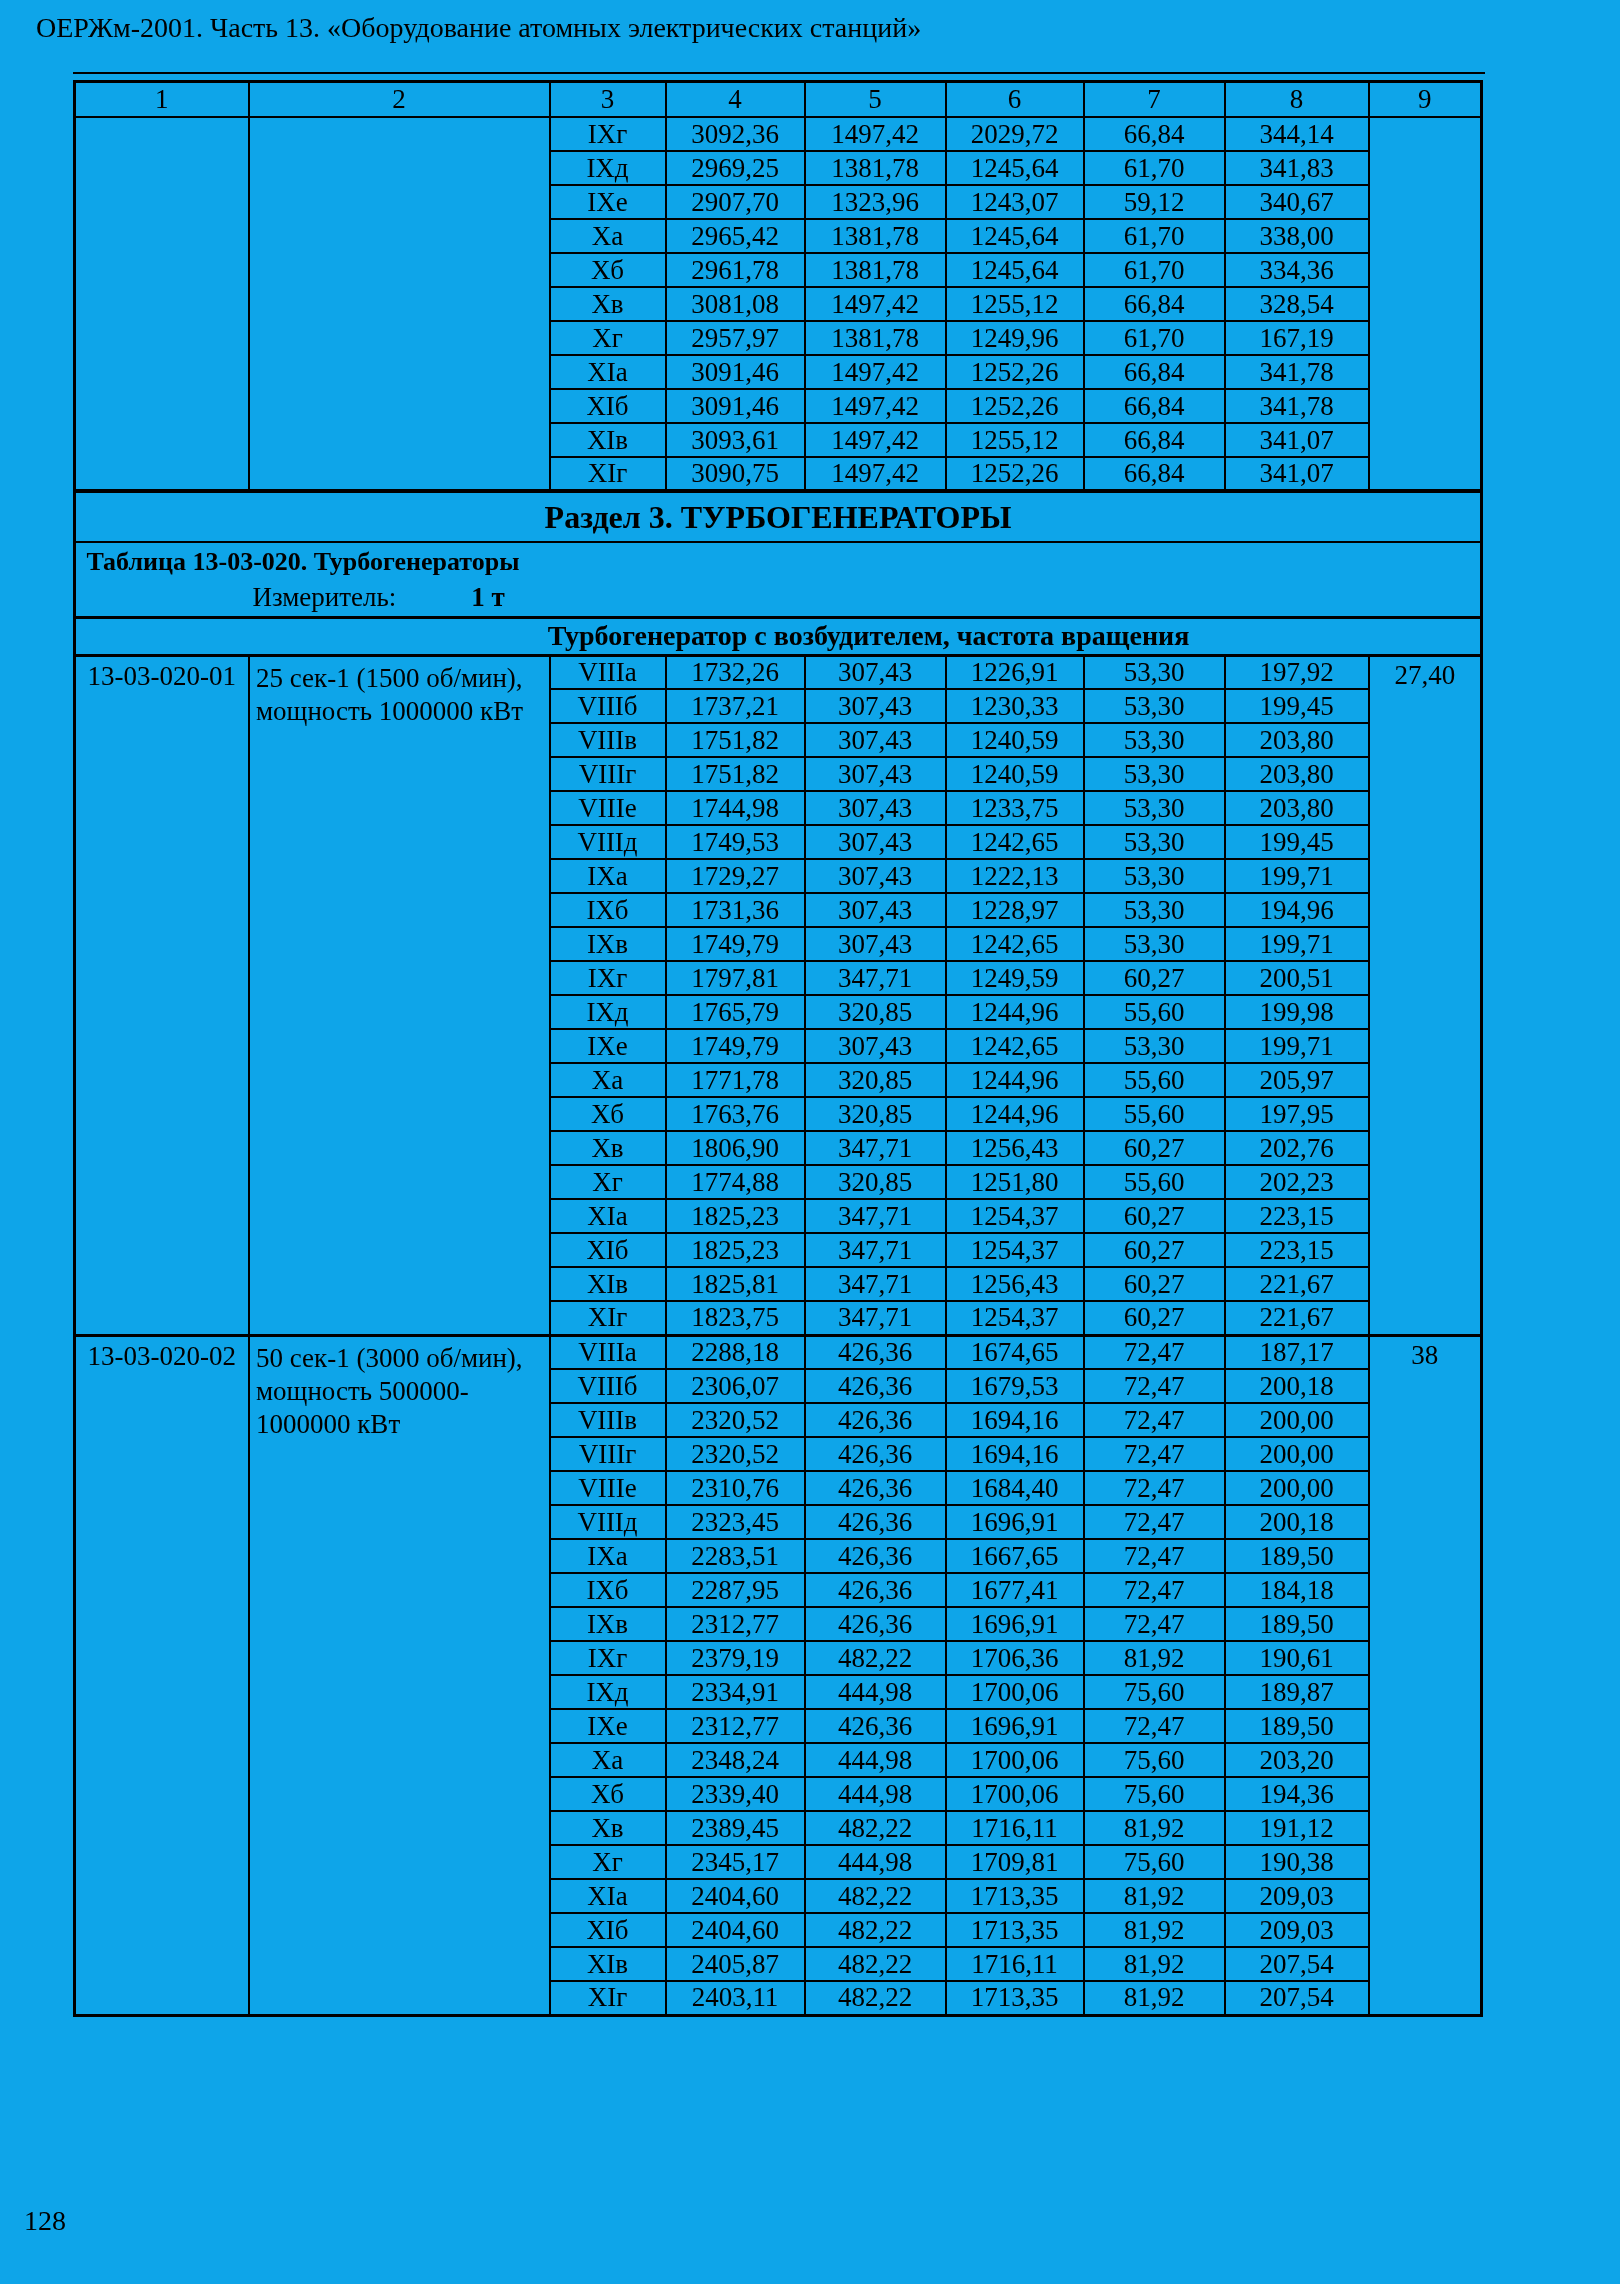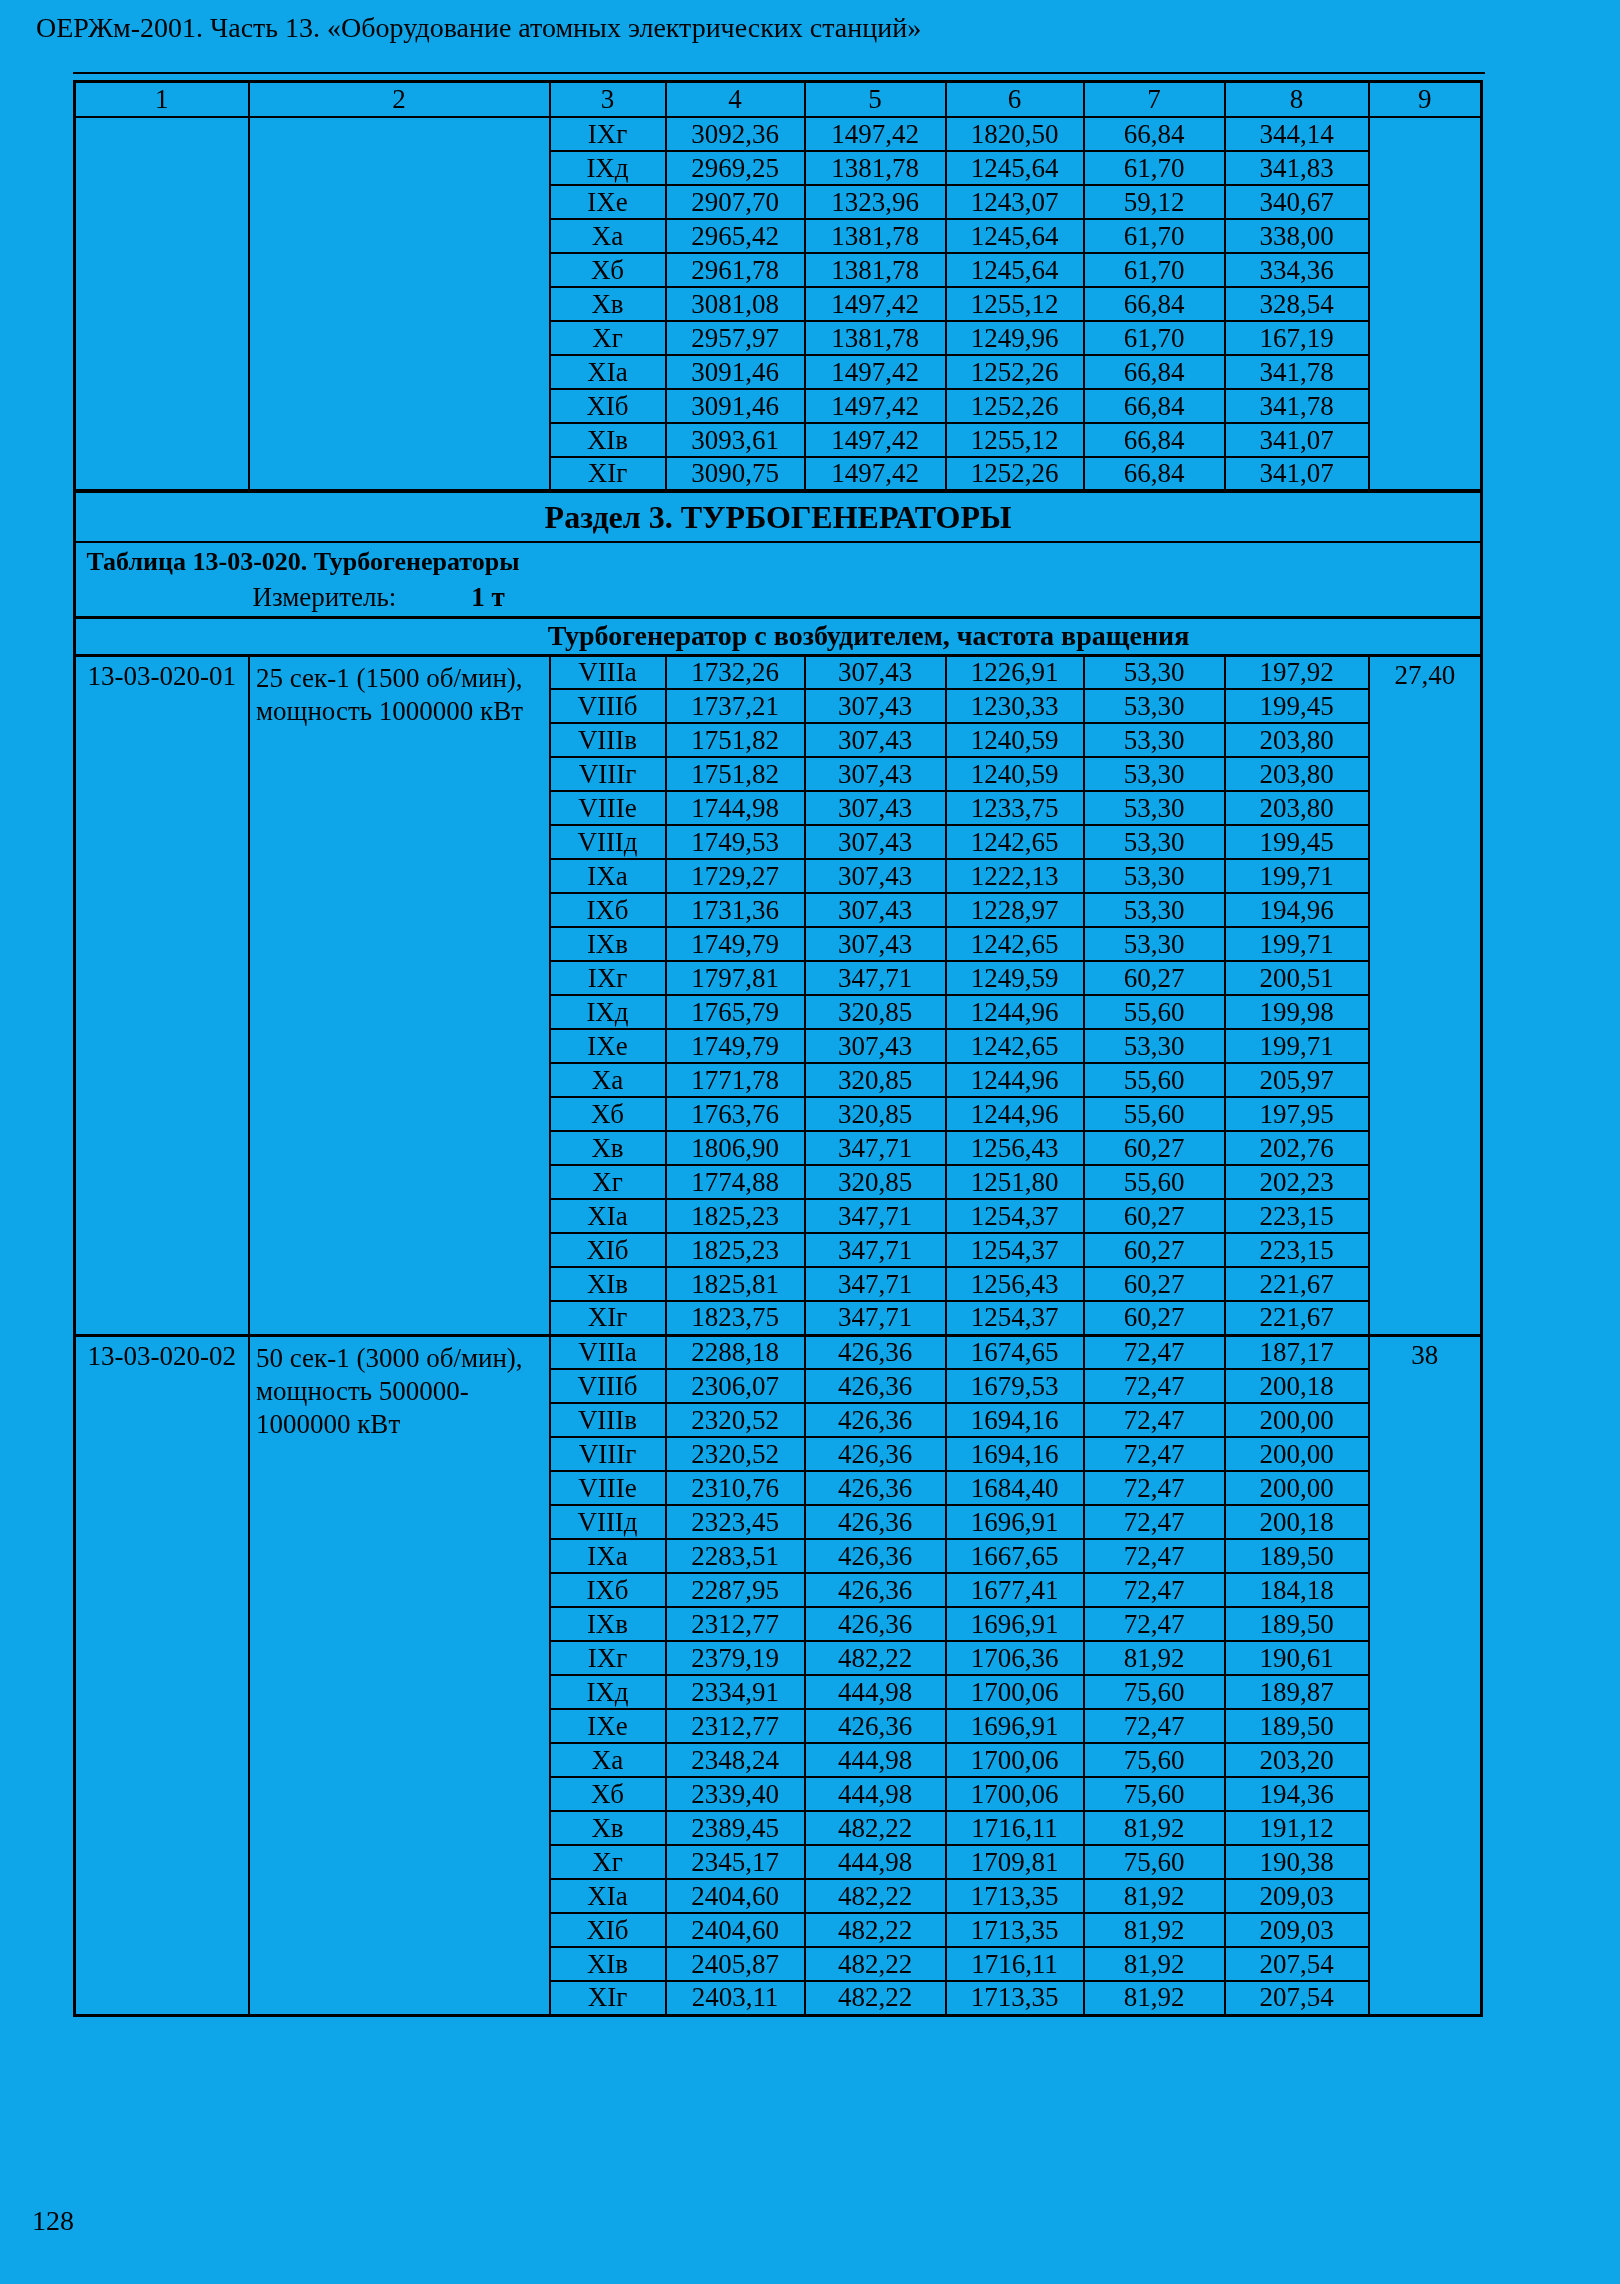--- a/index.html
+++ b/index.html
@@ -58,21 +58,21 @@
   .measure-line { font-size:27px; margin-top:9px; padding-left:166px; }
   .measure-value { font-weight:bold; margin-left:75px; }
   tr.group-row { height:38px; }
   td.group-cell {
     text-align:center; font-weight:bold; font-size:28px;
     padding-left:181px;
     border-top:3.9px solid #000; border-bottom:3.9px solid #000;
   }
   tr.block-start > td { border-top:3.9px solid #000; }
   .page-number {
-    position:absolute; top:2205px; left:32px;
+    position:absolute; top:2205px; left:24px;
     font-size:28px;
   }
 </style>
 </head>
 <body>
 
 <div class="page">
   <div class="doc-header">ОЕРЖм-2001. Часть 13. «Оборудование атомных электрических станций»</div>
   <div class="rule-double"></div>
 
@@ -101,21 +101,21 @@
         <th>9</th>
       </tr>
     </thead>
     <tbody id="table-body">
         <tr class="row-std">
           <td rowspan="11"></td>
           <td rowspan="11"></td>
           <td>IXг</td>
           <td>3092,36</td>
           <td>1497,42</td>
-          <td>1820,50</td>
+          <td>2029,72</td>
           <td>66,84</td>
           <td>344,14</td>
           <td class="topalign" rowspan="11"></td>
         </tr>
         <tr class="row-std">
           <td>IXд</td>
           <td>2969,25</td>
           <td>1381,78</td>
           <td>1245,64</td>
           <td>61,70</td>

